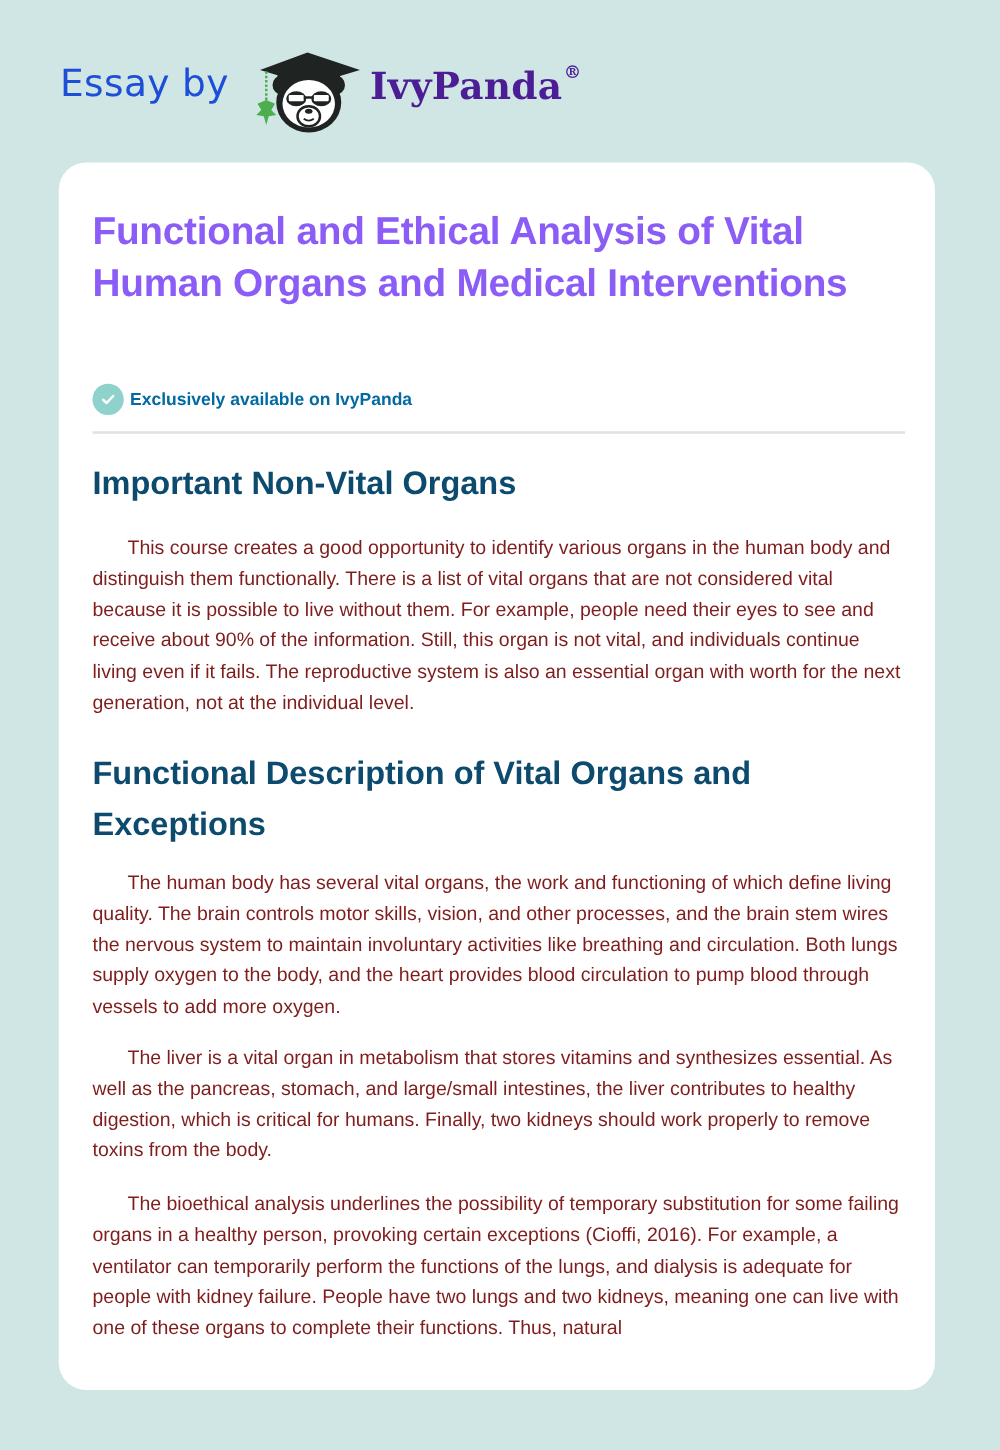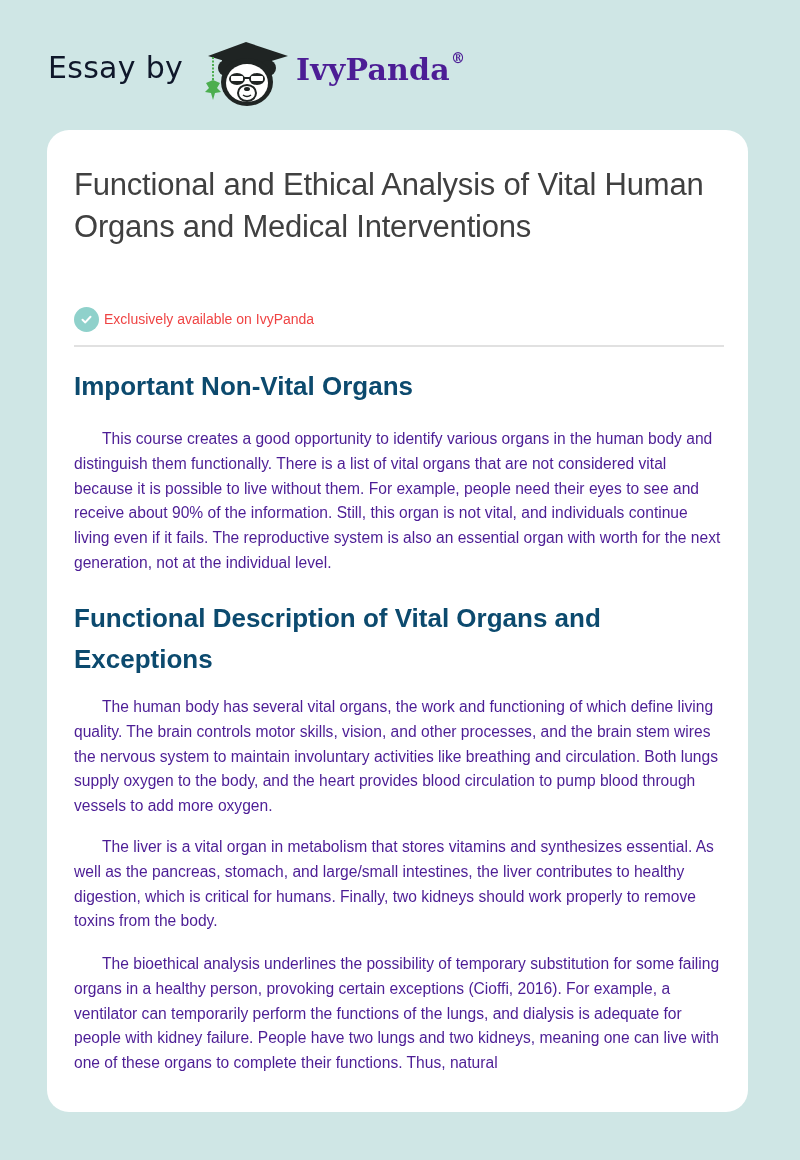--- a/index.html
+++ b/index.html
@@ -20,21 +20,21 @@
       top: 0;
       width: 800px;
       height: 130px;
     }
     .essay-by {
       position: absolute;
       left: 48px;
       top: 50px;
       font-family: "DejaVu Sans", sans-serif;
       font-size: 30px;
-      color: #0f172a;
+      color: #1d4ed8;
       letter-spacing: 0.3px;
     }
     .logo-mark {
       position: absolute;
       left: 202px;
       top: 36px;
       width: 90px;
       height: 72px;
     }
     .brand-name {
@@ -71,22 +71,22 @@
       width: 650px;
     }
     .title {
       margin: 0;
       position: absolute;
       top: 34px;
       left: 0;
       width: 650px;
       font-size: 31px;
       line-height: 42px;
-      font-weight: normal;
-      color: #404040;
+      font-weight: bold;
+      color: #8b5cf6;
       letter-spacing: -0.2px;
     }
     .exclusive {
       position: absolute;
       top: 175px;
       left: 0;
       display: flex;
       align-items: center;
       height: 28px;
     }
@@ -95,22 +95,22 @@
       height: 25px;
       border-radius: 50%;
       background: #8fd1cb;
       display: flex;
       align-items: center;
       justify-content: center;
       margin-right: 5px;
     }
     .exclusive-text {
       font-size: 14px;
-      font-weight: normal;
-      color: #ef4444;
+      font-weight: bold;
+      color: #0369a1;
     }
     .divider {
       position: absolute;
       top: 215px;
       left: 0;
       width: 650px;
       height: 2px;
       background: #e1e1e1;
     }
     .section-h {
@@ -123,21 +123,21 @@
       font-weight: bold;
       color: #0c4a6e;
     }
     .para {
       margin: 0;
       position: absolute;
       left: 0;
       width: 652px;
       font-size: 15.6px;
       line-height: 24.8px;
-      color: #4c1d95;
+      color: #7f1d1d;
       text-indent: 28px;
     }
   </style>
 </head>
 <body>
 
 <div class="header">
   <span class="essay-by">Essay by</span>
 
   <div class="logo-mark">

